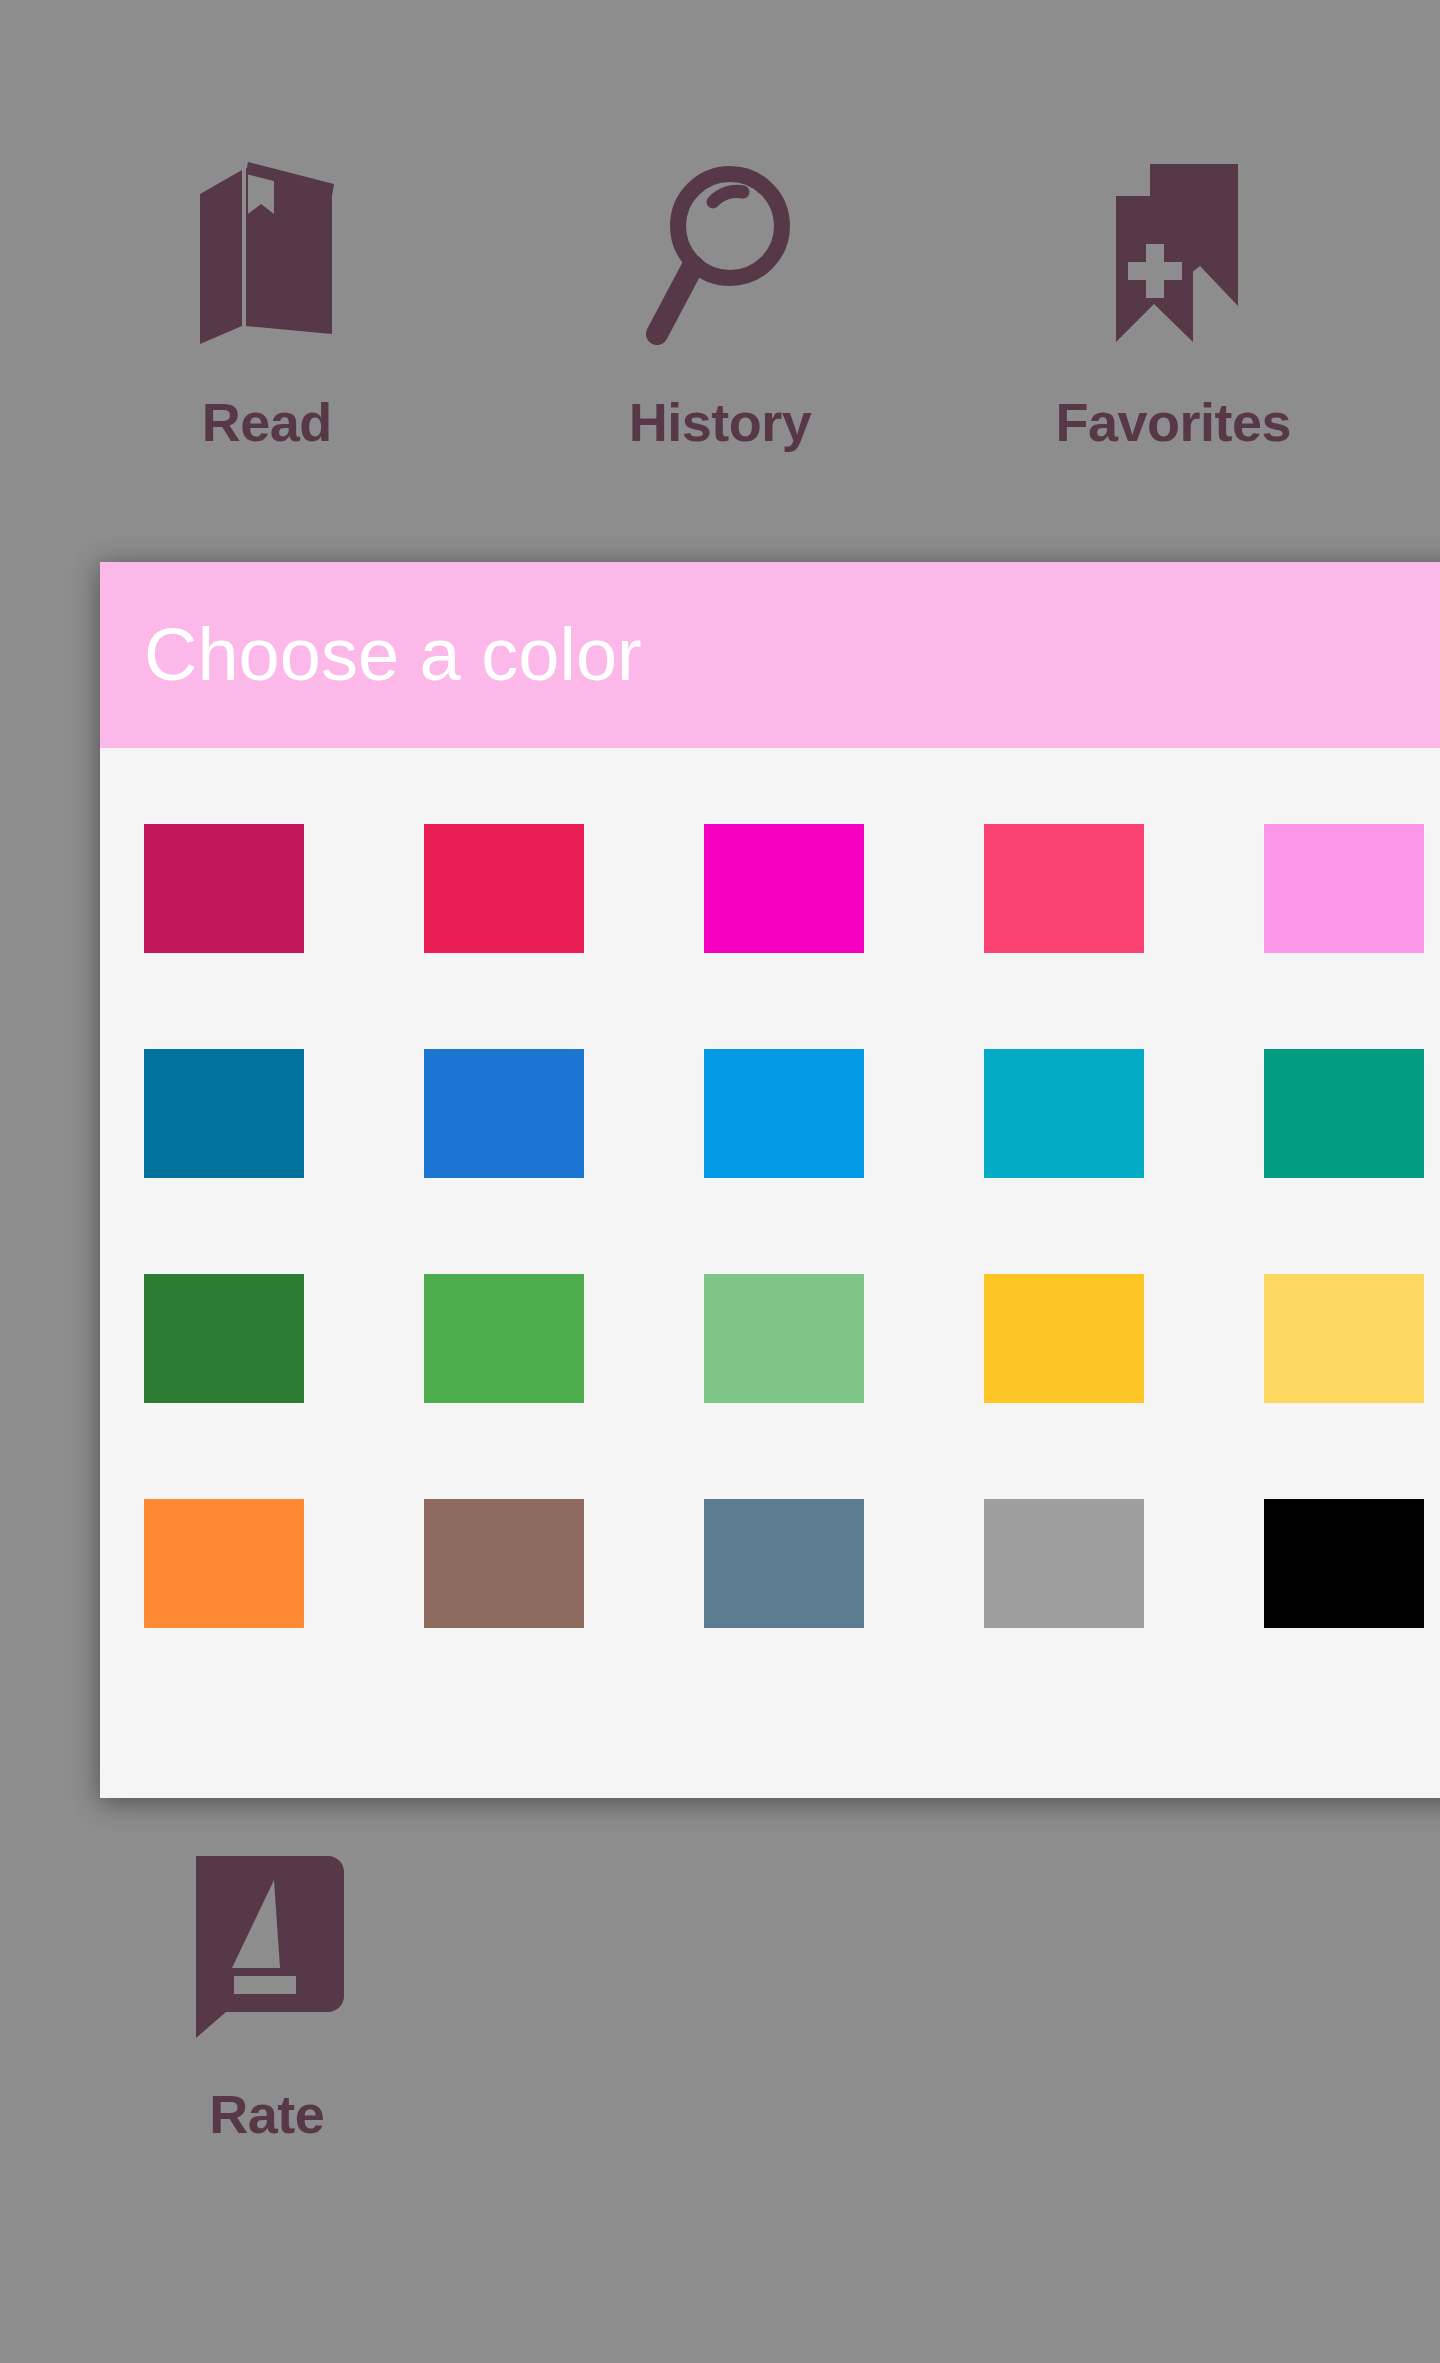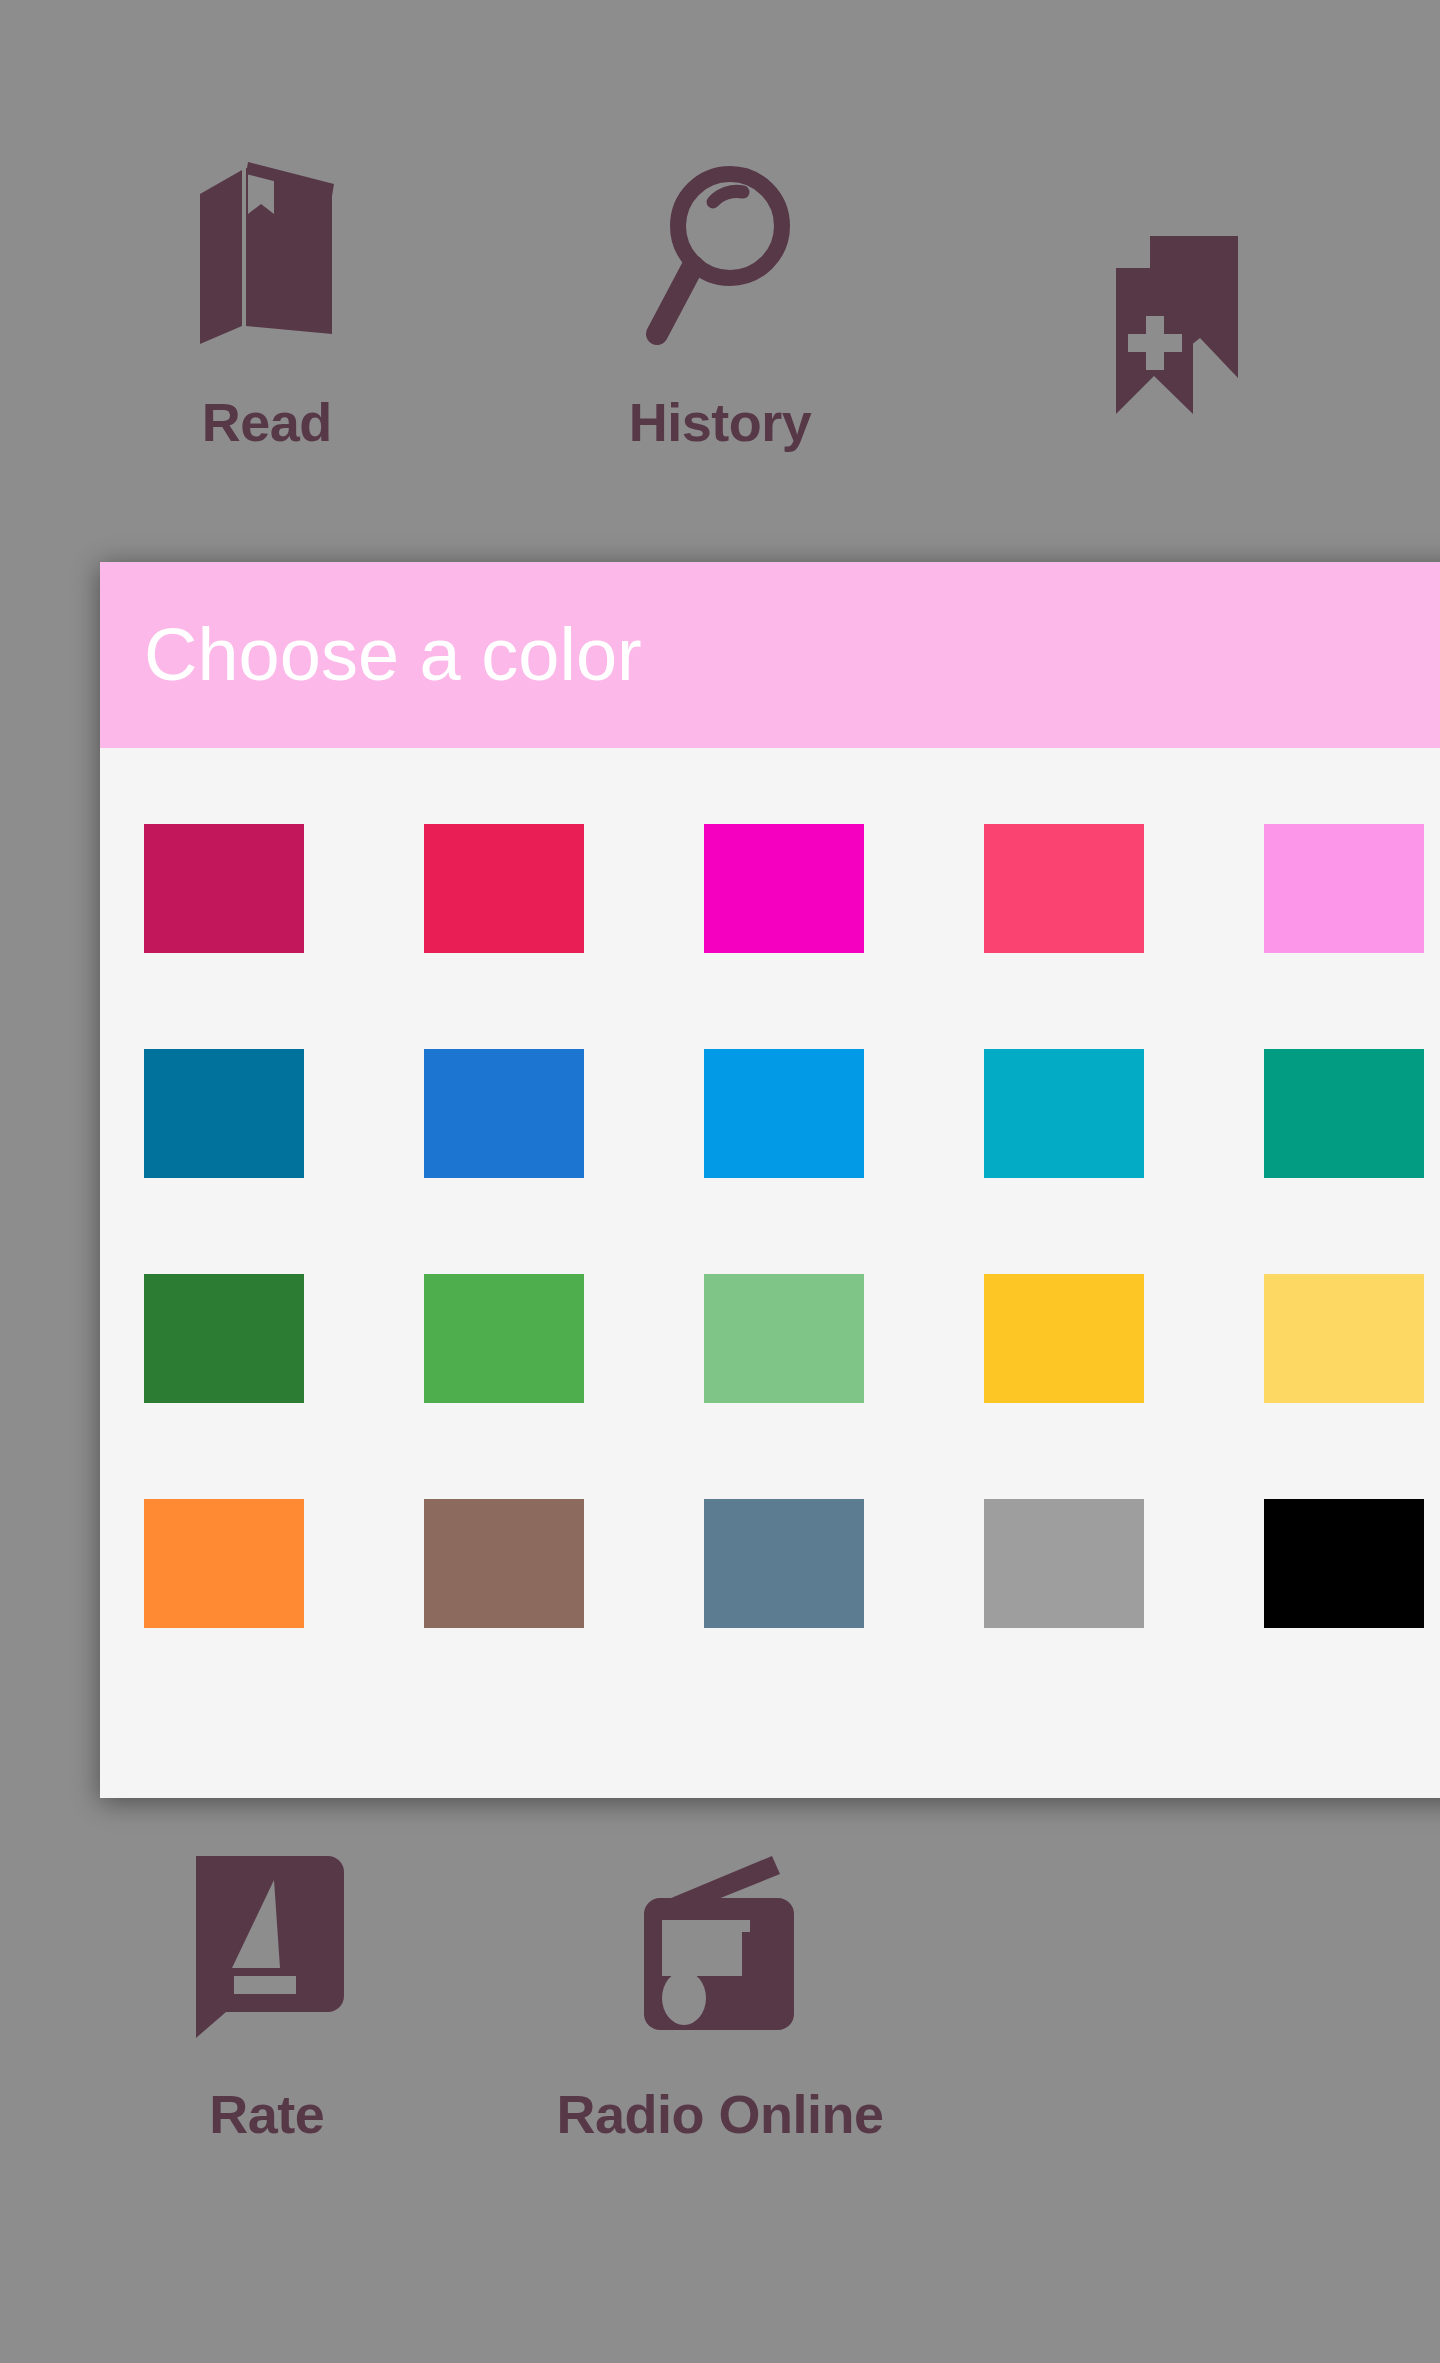--- a/index.html
+++ b/index.html
@@ -132,20 +132,21 @@
 
     <div class="app-tile">
       <span class="tile-icon">
         <svg width="170" height="190" viewBox="0 0 170 190" fill="#5d0b34">
           <path d="M62 8 L150 8 L150 150 L112 110 L62 150 Z"></path>
           <path d="M28 40 L105 40 L105 186 L66 148 L28 186 Z"></path>
           <rect x="58" y="88" width="18" height="54" fill="#ebebeb"></rect>
           <rect x="40" y="106" width="54" height="18" fill="#ebebeb"></rect>
         </svg>
       </span>
+      <span class="tile-label">Favorites</span>
     </div>
 
     <div class="app-tile">
       <span class="tile-icon">
         <svg width="190" height="190" viewBox="0 0 190 190" fill="none" stroke="#5d0b34" stroke-width="12">
           <path d="M18 44 C18 24 78 24 92 44 L92 168 C78 148 18 148 18 168 Z"></path>
           <path d="M172 44 C172 24 112 24 98 44 L98 168 C112 148 172 148 172 168 Z"></path>
           <path d="M54 140 L120 58" stroke-width="18"></path>
           <path d="M112 50 L132 38 L130 62 Z" fill="#5d0b34" stroke="none"></path>
         </svg>
@@ -255,32 +256,20 @@
         <svg width="170" height="195" viewBox="0 0 170 195" fill="#5d0b34">
           <path d="M22 10 L154 10 A16 16 0 0 1 170 26 L170 150 A16 16 0 0 1 154 166 L52 166 L22 192 Z" transform="translate(-8,0)"></path>
           <path d="M92 34 L98 122 L50 122 Z" fill="#ebebeb"></path>
           <rect x="52" y="130" width="62" height="18" fill="#ebebeb"></rect>
         </svg>
       </span>
       <span class="tile-label">Rate</span>
     </div>
 
 
-    <div class="app-tile">
-      <span class="tile-icon">
-        <svg width="195" height="195" viewBox="0 0 195 195" fill="#5d0b34">
-          <path d="M30 60 L150 10 L158 28 L54 70 Z"></path>
-          <rect x="22" y="52" width="150" height="132" rx="16"></rect>
-          <rect x="40" y="74" width="88" height="56" fill="#ebebeb"></rect>
-          <rect x="120" y="86" width="12" height="44" fill="#5d0b34"></rect>
-          <ellipse cx="62" cy="152" rx="22" ry="27" fill="#ebebeb"></ellipse>
-        </svg>
-      </span>
-      <span class="tile-label">Radio Online</span>
-    </div>
 
   </div>
 </div>
 
 <div id="scrim" style="background: rgba(84, 84, 84, 0.62);"></div>
 
 <div id="color-dialog" style="background: rgb(245, 245, 245);">
   <div id="dialog-header" style="background: rgb(251, 184, 232);">
     <span id="dialog-title" style="color: rgb(255, 255, 255);">Choose a color</span>
   </div>

